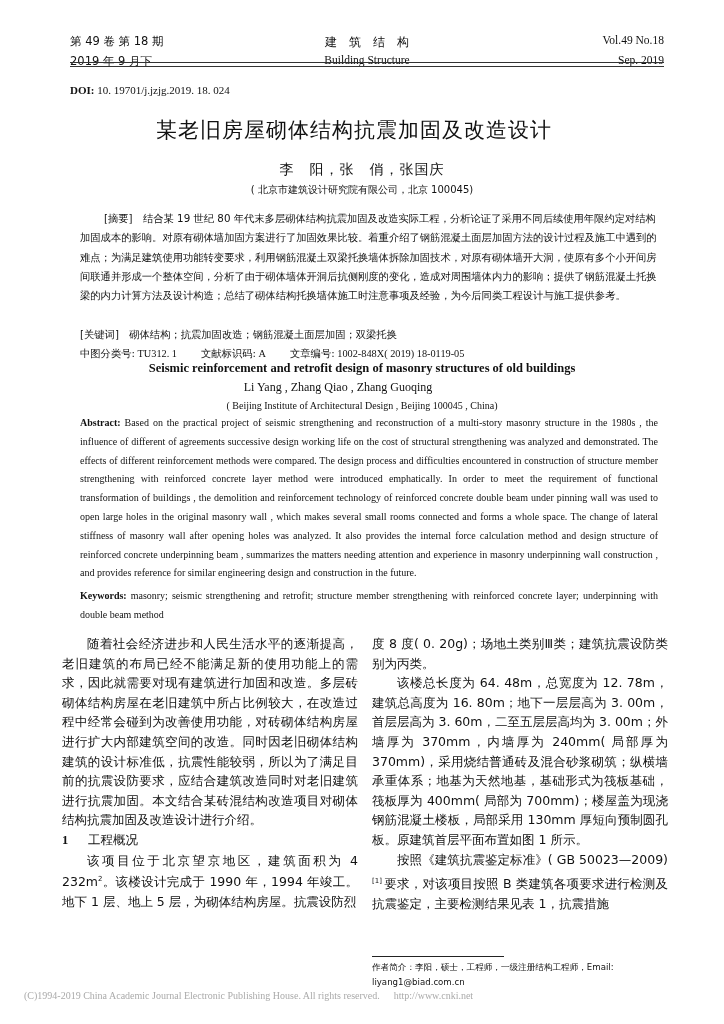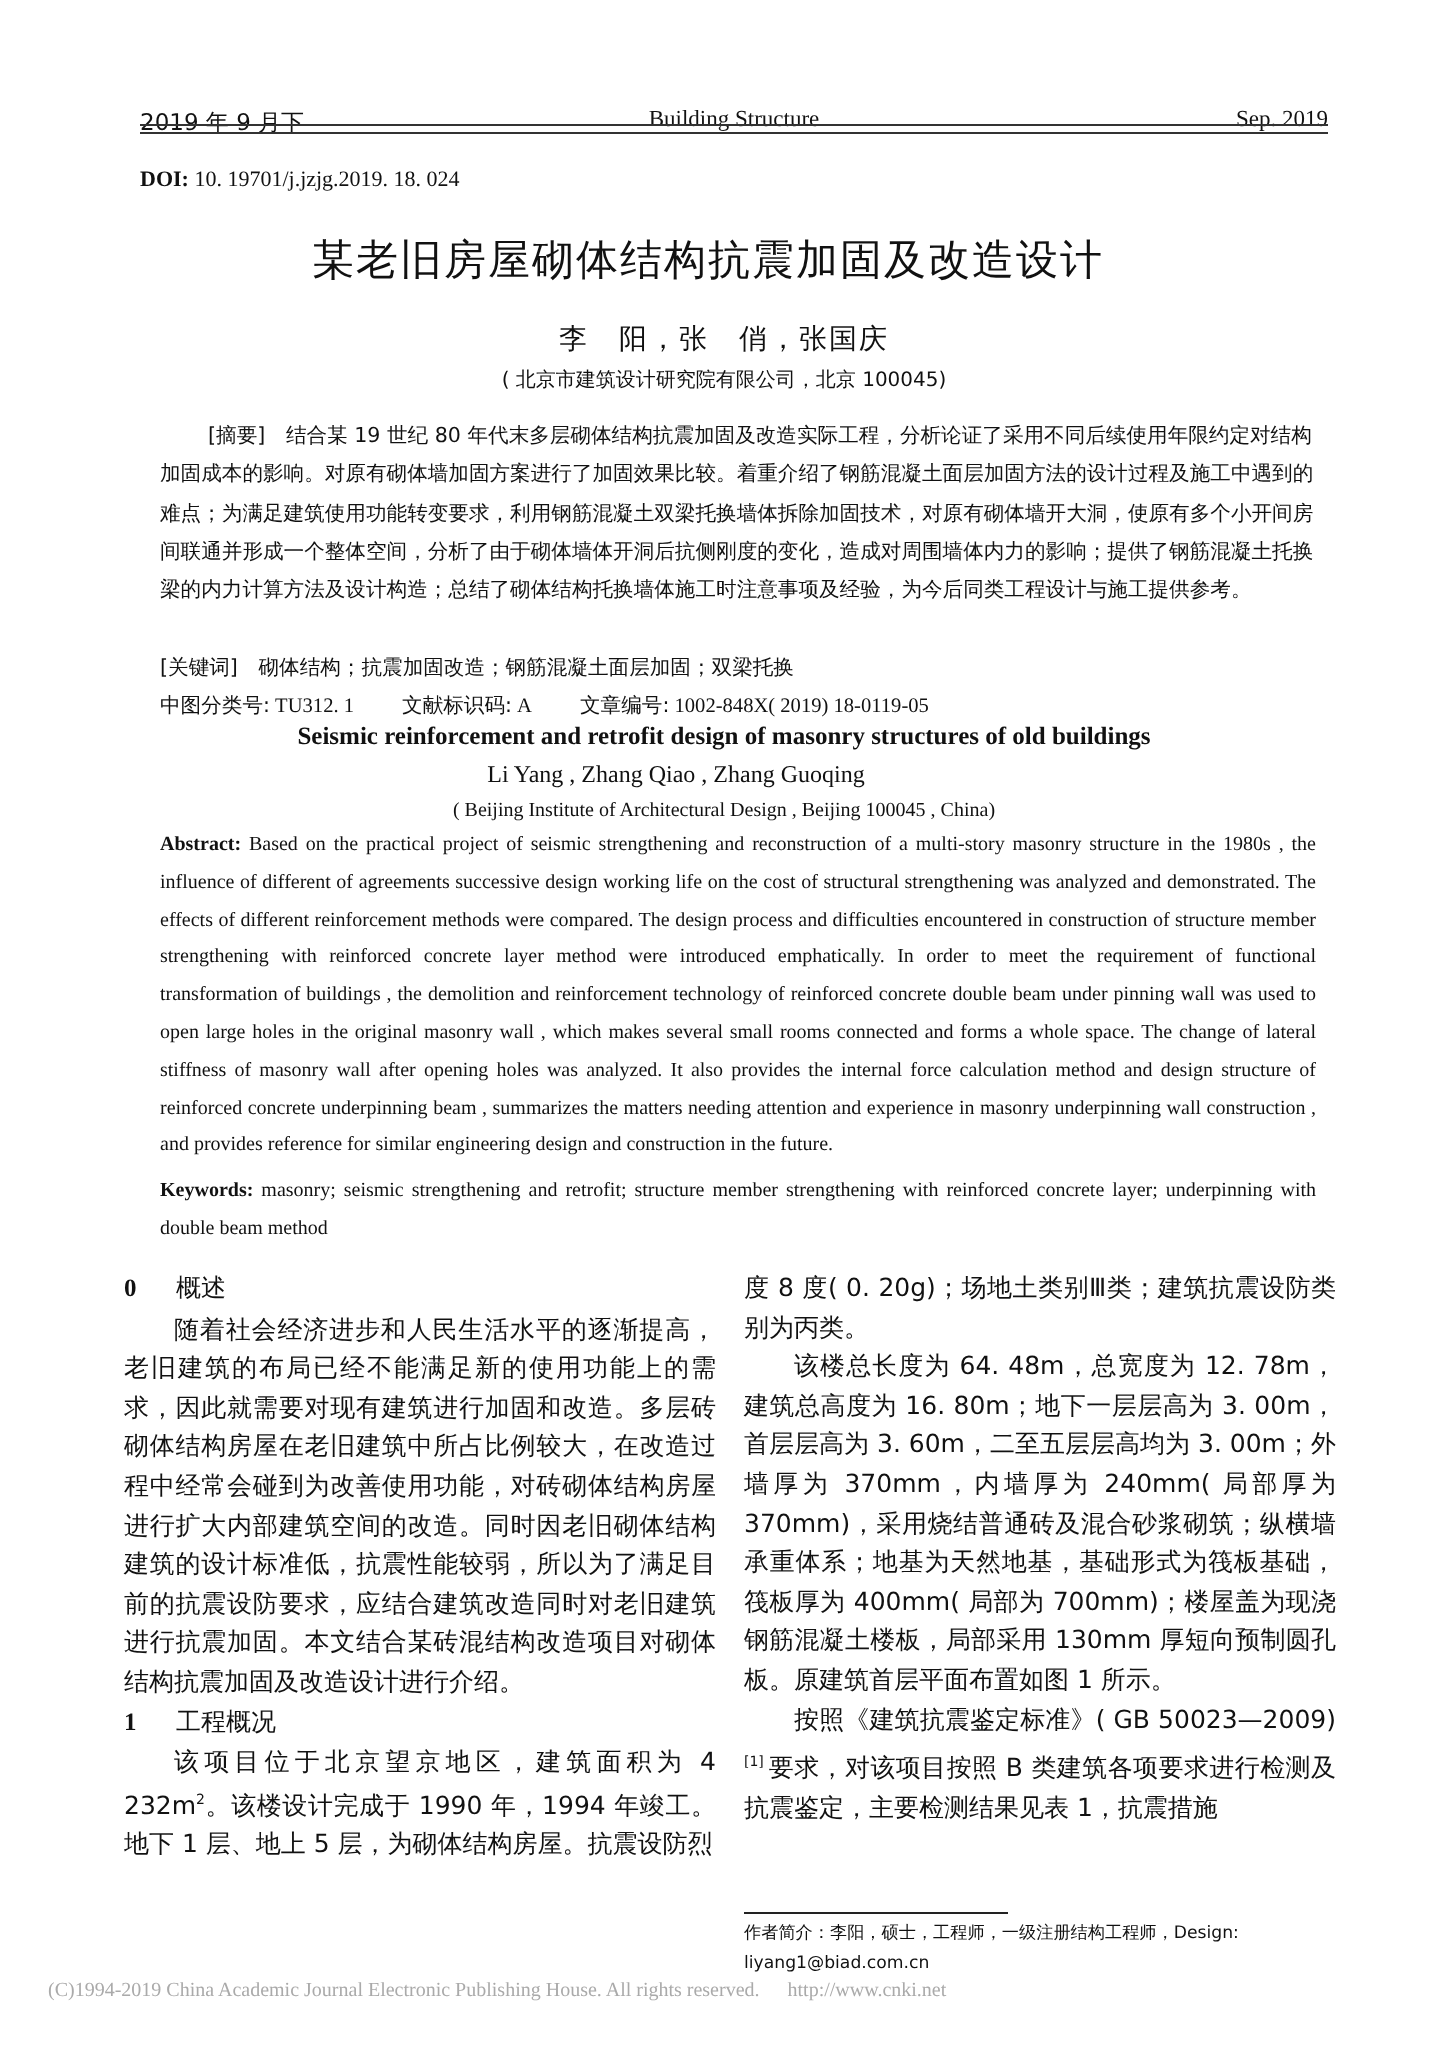--- a/index.html
+++ b/index.html
@@ -50,20 +50,25 @@
   .para { text-indent: 2em; }
   .fn-rule { top: 956px; left: 372px; width: 132px; border-top: 1px solid #222; height: 0; }
   .footnote { top: 960px; left: 372px; width: 296px; font-size: 8.6px; line-height: 15px; }
   .copyright { top: 990px; left: 24px; font-size: 10px; color: #aaa; }
   .copyright .gap { display: inline-block; width: 14px; }
 </style>
 </head>
 <body>
 
 <div class="abs hdr">
+  <div class="hdr-row r1">
+    <span class="hdr-left sans">第 49 卷 第 18 期</span>
+    <span class="hdr-center zh sans">建筑结构</span>
+    <span class="hdr-right serif">Vol.49 No.18</span>
+  </div>
   <div class="hdr-row r2">
     <span class="hdr-left sans">2019 年 9 月下</span>
     <span class="hdr-center serif">Building Structure</span>
     <span class="hdr-right serif">Sep. 2019</span>
   </div>
 </div>
 <div class="abs rule1"></div>
 <div class="abs rule2"></div>
 
 <div class="abs doi serif">
@@ -92,38 +97,35 @@
 
 <div class="abs en-block abstract-en serif">
   <b>Abstract:</b><span> Based on the practical project of seismic strengthening and reconstruction of a multi-story masonry structure in the 1980s , the influence of different of agreements successive design working life on the cost of structural strengthening was analyzed and demonstrated. The effects of different reinforcement methods were compared. The design process and difficulties encountered in construction of structure member strengthening with reinforced concrete layer method were introduced emphatically. In order to meet the requirement of functional transformation of buildings , the demolition and reinforcement technology of reinforced concrete double beam under pinning wall was used to open large holes in the original masonry wall , which makes several small rooms connected and forms a whole space. The change of lateral stiffness of masonry wall after opening holes was analyzed. It also provides the internal force calculation method and design structure of reinforced concrete underpinning beam , summarizes the matters needing attention and experience in masonry underpinning wall construction , and provides reference for similar engineering design and construction in the future.</span>
 </div>
 
 <div class="abs en-block kw-en serif">
   <b>Keywords:</b><span> masonry;  seismic strengthening and retrofit;  structure member strengthening with reinforced concrete layer; underpinning with double beam method</span>
 </div>
 
 <div class="abs col col-left sans">
-  <div class="sec">
-    <span class="num">0</span><span>概述</span>
-  </div>
   <div class="para">随着社会经济进步和人民生活水平的逐渐提高，老旧建筑的布局已经不能满足新的使用功能上的需求，因此就需要对现有建筑进行加固和改造。多层砖砌体结构房屋在老旧建筑中所占比例较大，在改造过程中经常会碰到为改善使用功能，对砖砌体结构房屋进行扩大内部建筑空间的改造。同时因老旧砌体结构建筑的设计标准低，抗震性能较弱，所以为了满足目前的抗震设防要求，应结合建筑改造同时对老旧建筑进行抗震加固。本文结合某砖混结构改造项目对砌体结构抗震加固及改造设计进行介绍。</div>
   <div class="sec">
     <span class="num">1</span><span>工程概况</span>
   </div>
   <div class="para">
     <span>该项目位于北京望京地区，建筑面积为 4 232m</span><sup style="font-size:7px">2</sup><span>。该楼设计完成于 1990 年，1994 年竣工。地下 1 层、地上 5 层，为砌体结构房屋。抗震设防烈</span>
   </div>
 </div>
 
 <div class="abs col col-right sans">
   <div>度 8 度( 0. 20g)；场地土类别Ⅲ类；建筑抗震设防类别为丙类。</div>
   <div class="para">该楼总长度为 64. 48m，总宽度为 12. 78m，建筑总高度为 16. 80m；地下一层层高为 3. 00m，首层层高为 3. 60m，二至五层层高均为 3. 00m；外墙厚为 370mm，内墙厚为 240mm( 局部厚为 370mm)，采用烧结普通砖及混合砂浆砌筑；纵横墙承重体系；地基为天然地基，基础形式为筏板基础，筏板厚为 400mm( 局部为 700mm)；楼屋盖为现浇钢筋混凝土楼板，局部采用 130mm 厚短向预制圆孔板。原建筑首层平面布置如图 1 所示。</div>
   <div class="para">
     <span>按照《建筑抗震鉴定标准》( GB 50023—2009)</span><sup style="font-size:7px"> [1] </sup><span>要求，对该项目按照 B 类建筑各项要求进行检测及抗震鉴定，主要检测结果见表 1，抗震措施</span>
   </div>
 </div>
 
 <div class="abs fn-rule"></div>
-<div class="abs footnote sans">作者简介：李阳，硕士，工程师，一级注册结构工程师，Design: liyang1@biad.com.cn</div>
+<div class="abs footnote sans">作者简介：李阳，硕士，工程师，一级注册结构工程师，Email: liyang1@biad.com.cn</div>
 
 <div class="abs copyright serif">
   <span>(C)1994-2019 China Academic Journal Electronic Publishing House. All rights reserved.</span><span class="gap"></span><span>http://www.cnki.net</span>
 </div>
 
 </body></html>

